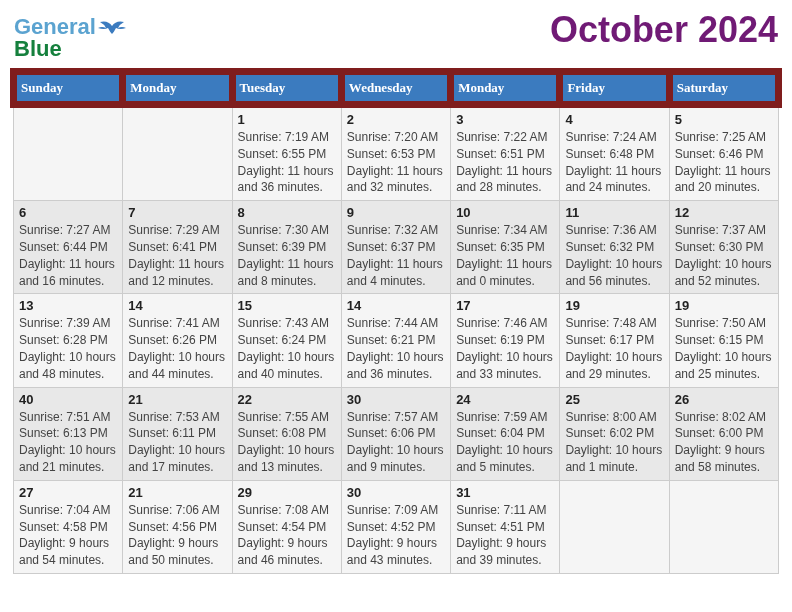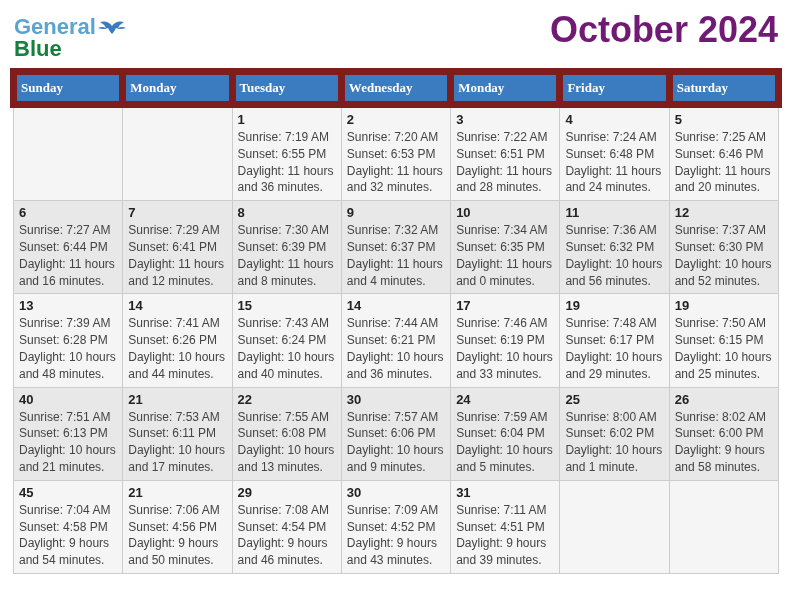--- a/index.html
+++ b/index.html
@@ -232,21 +232,21 @@
           <span class="day-number">25</span>
           <div class="day-info">Sunrise: 8:00 AM<br>Sunset: 6:02 PM<br>Daylight: 10 hours and 1 minute.</div>
         </td>
         <td>
           <span class="day-number">26</span>
           <div class="day-info">Sunrise: 8:02 AM<br>Sunset: 6:00 PM<br>Daylight: 9 hours and 58 minutes.</div>
         </td>
       </tr>
       <tr>
         <td>
-          <span class="day-number">45</span>
+          <span class="day-number">27</span>
           <div class="day-info">Sunrise: 7:04 AM<br>Sunset: 4:58 PM<br>Daylight: 9 hours and 54 minutes.</div>
         </td>
         <td>
           <span class="day-number">21</span>
           <div class="day-info">Sunrise: 7:06 AM<br>Sunset: 4:56 PM<br>Daylight: 9 hours and 50 minutes.</div>
         </td>
         <td>
           <span class="day-number">29</span>
           <div class="day-info">Sunrise: 7:08 AM<br>Sunset: 4:54 PM<br>Daylight: 9 hours and 46 minutes.</div>
         </td>

